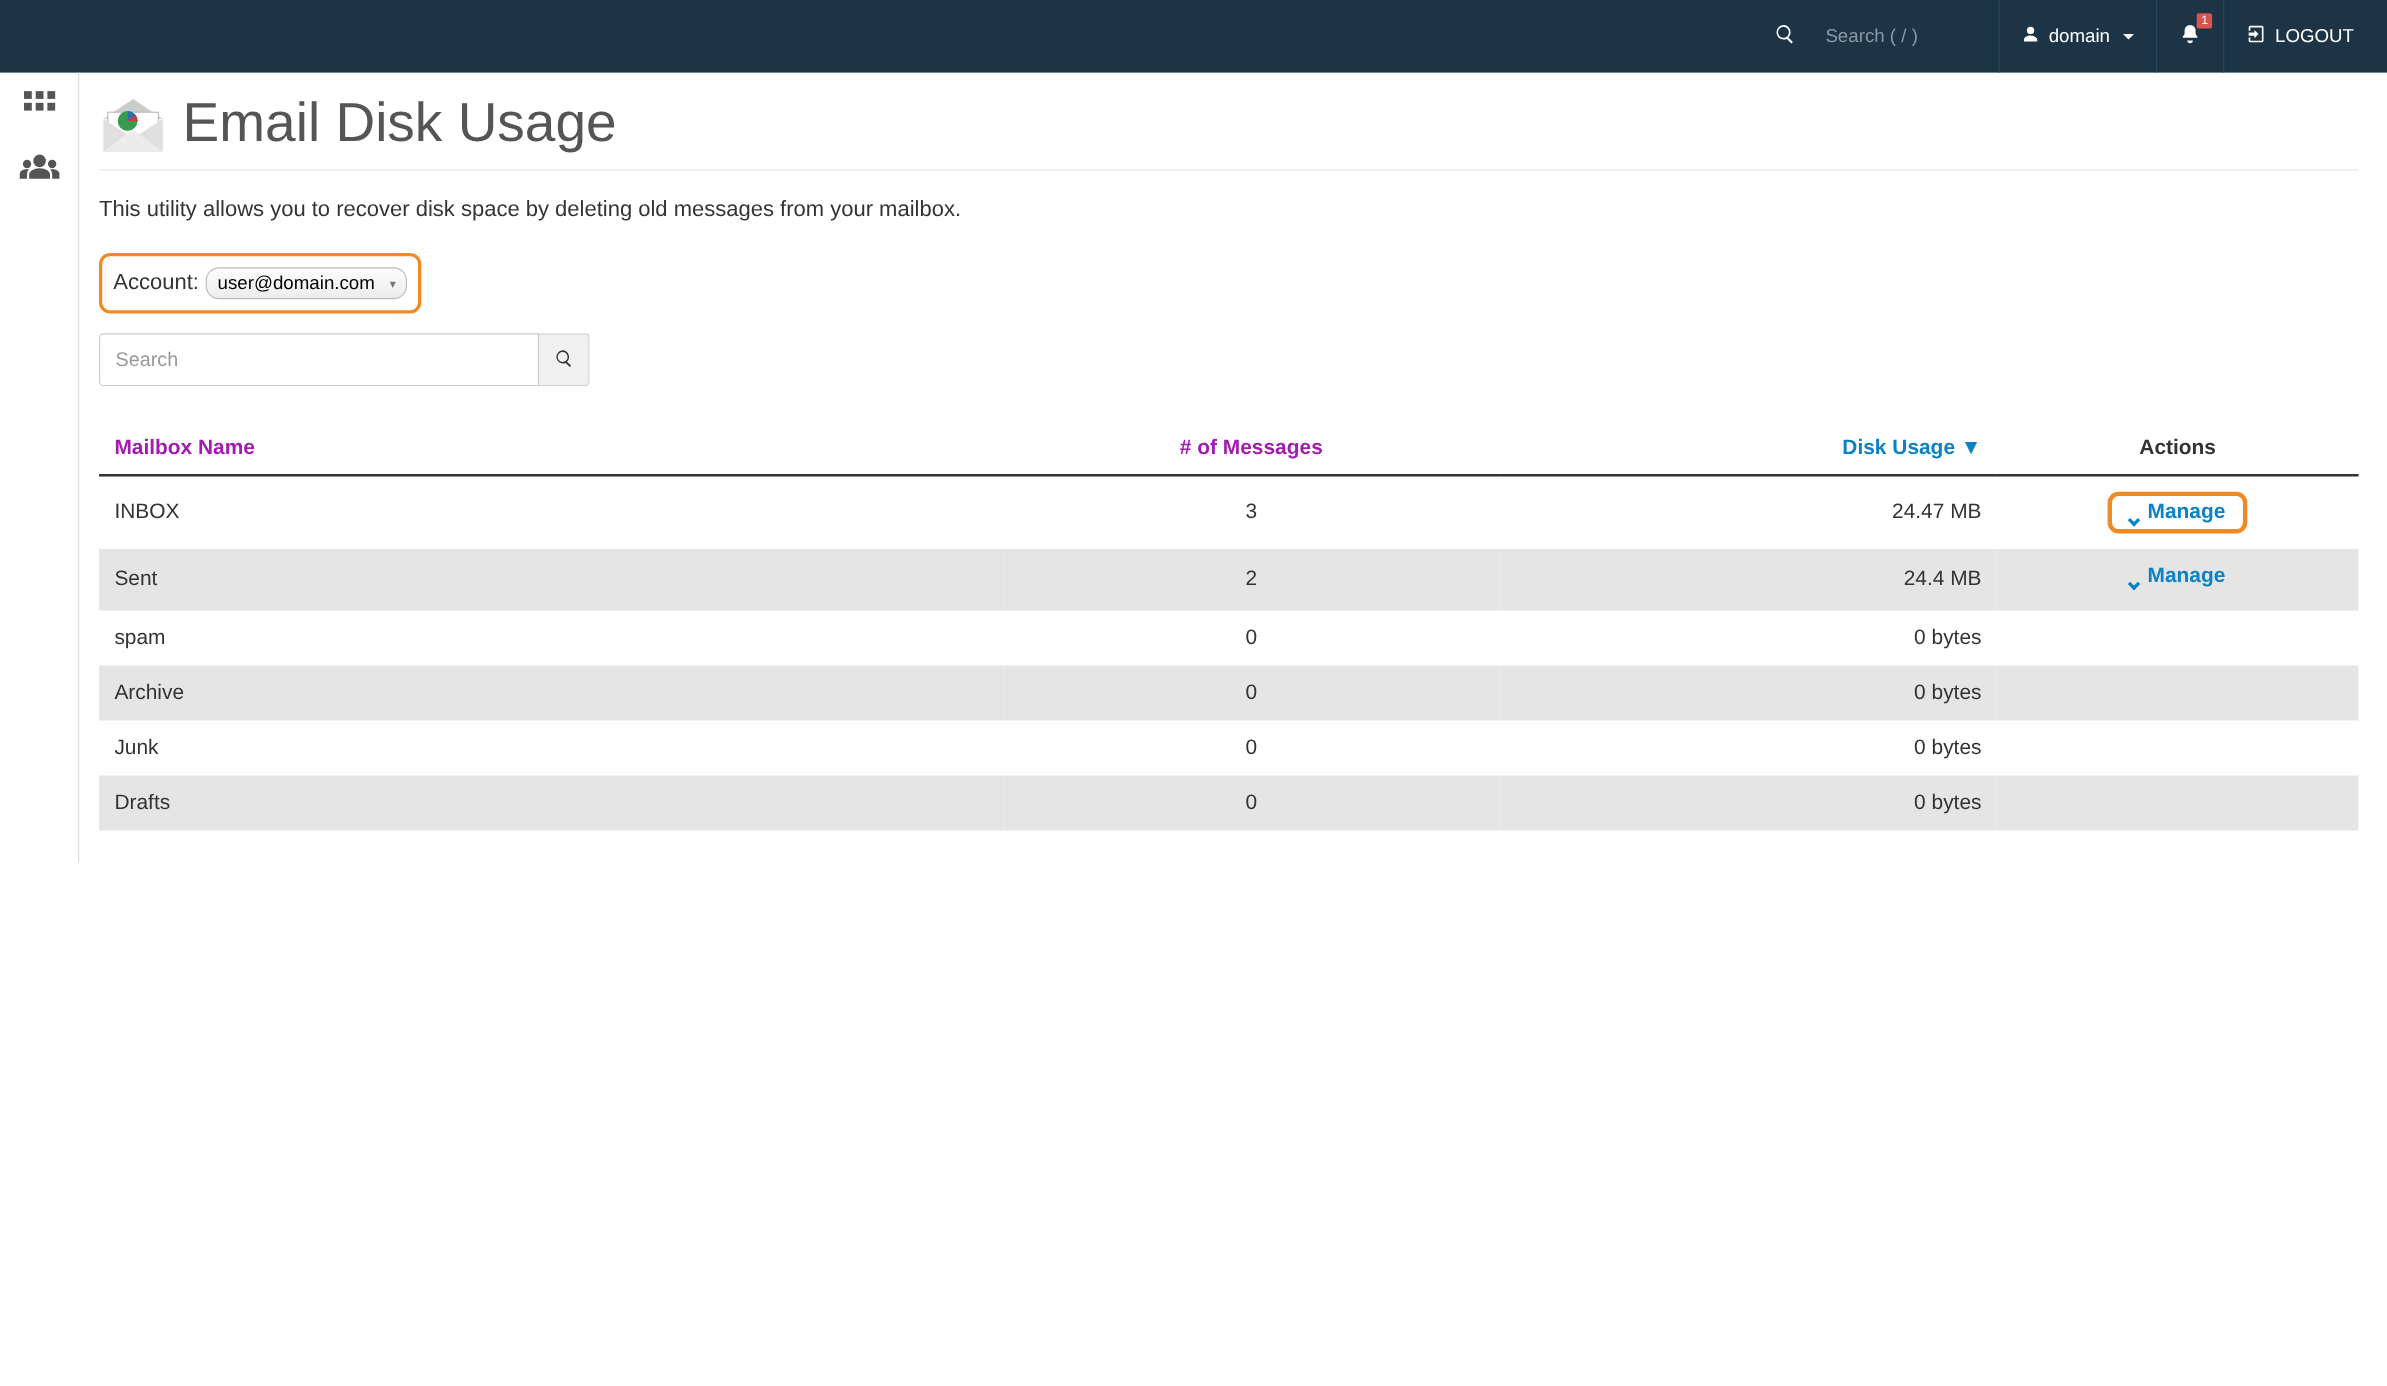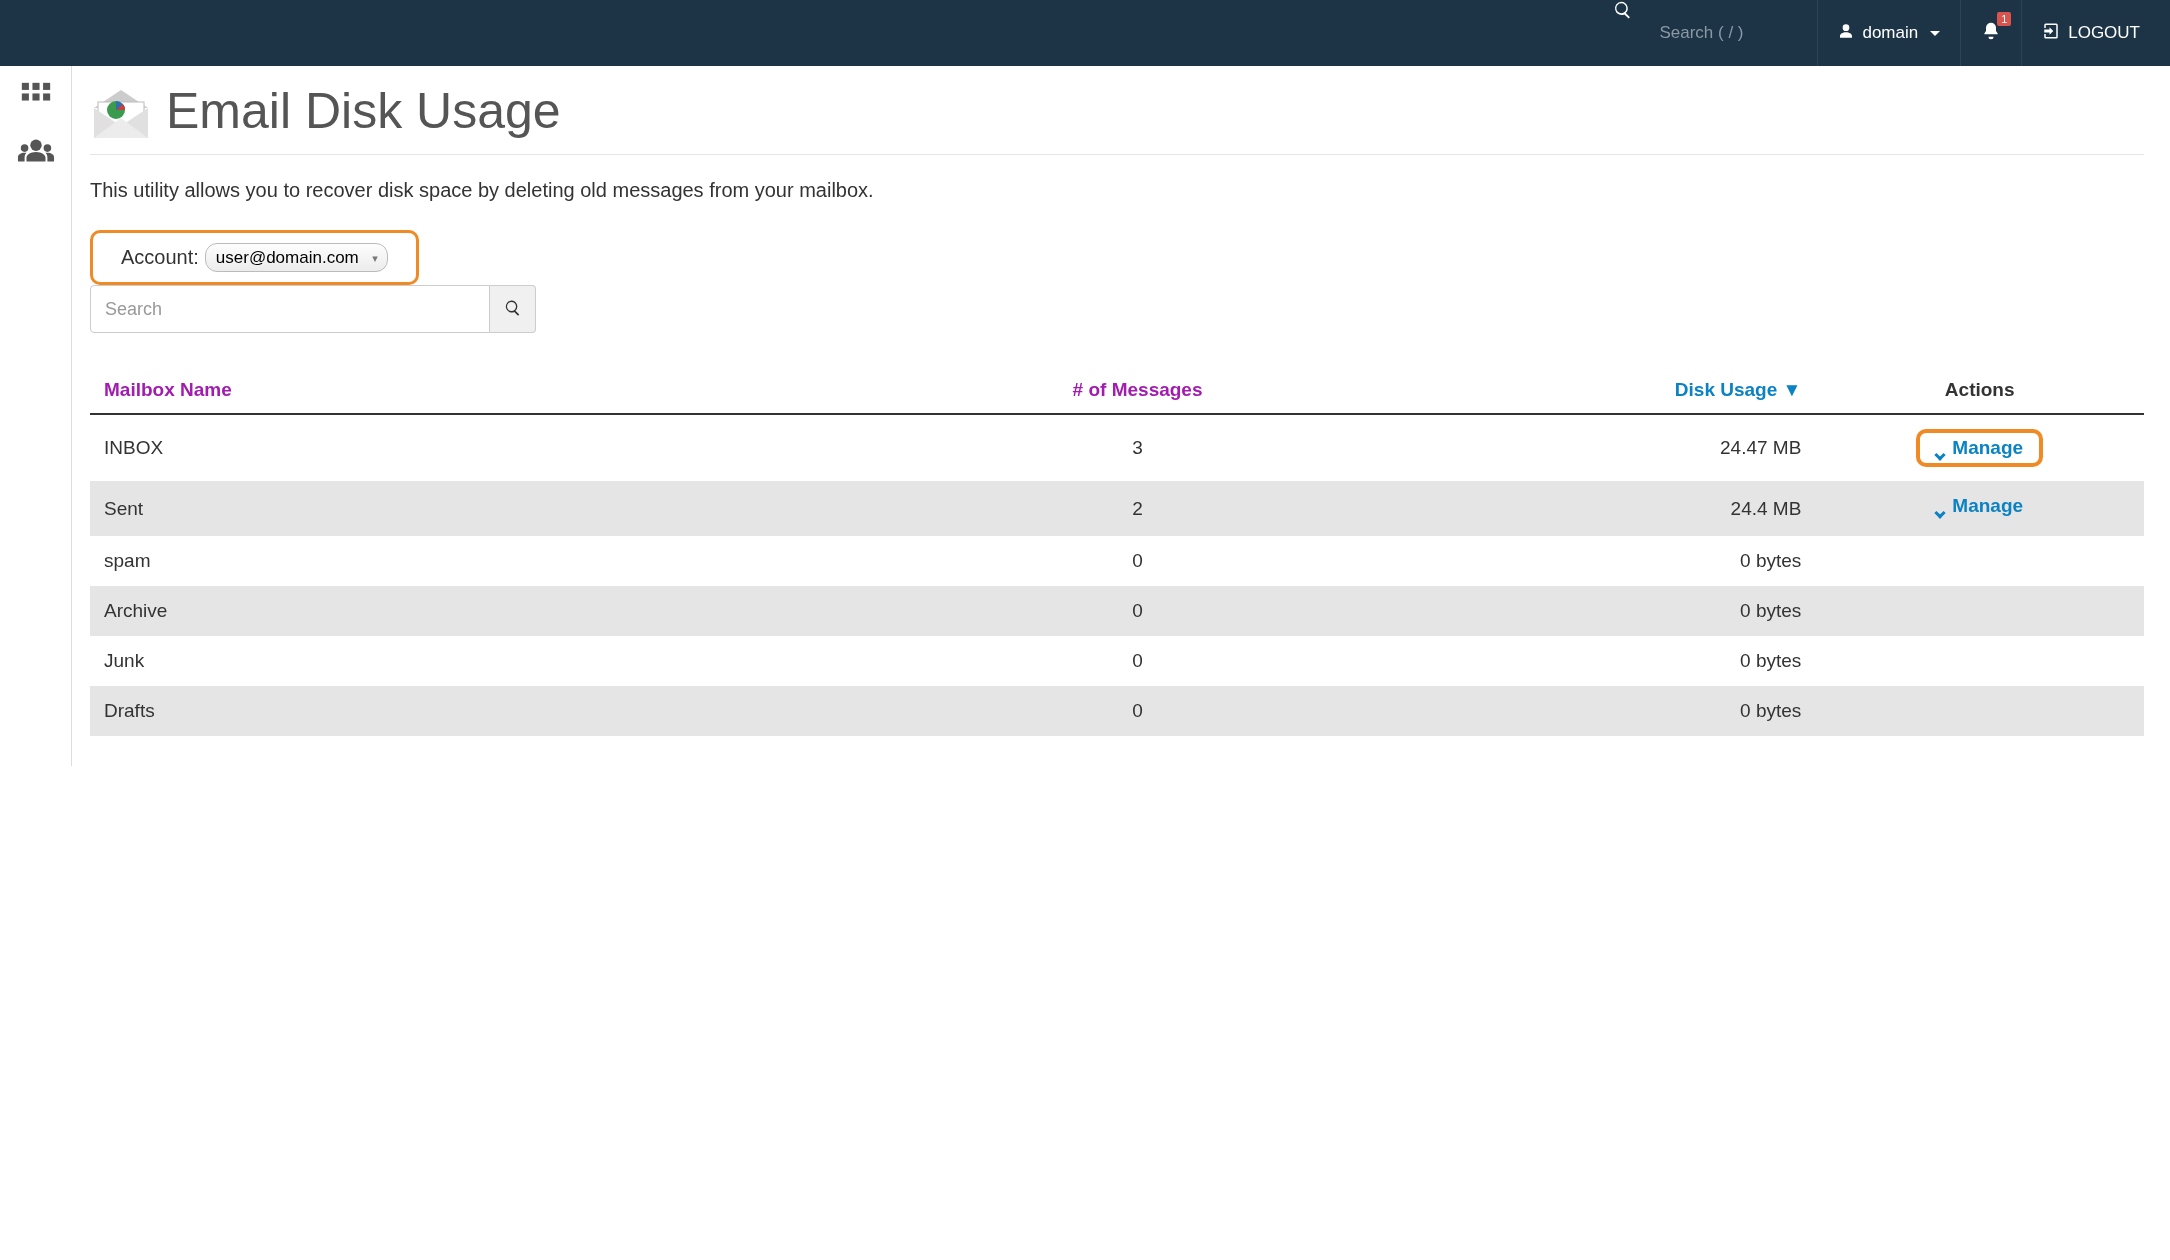--- a/index.html
+++ b/index.html
@@ -13,20 +13,21 @@
   background: #1d3446;
   height: 66px;
   display: flex;
   align-items: center;
   justify-content: flex-end;
   padding: 0 10px 0 0;
   gap: 0;
 }
 .search-wrap {
   display: flex;
+  align-items: center;
   gap: 26px;
   padding: 0 18px;
   height: 100%;
 }
 .search-wrap input {
   background: transparent;
   border: none;
   color: #8a99a5;
   font-size: 17px;
   width: 140px;
@@ -105,21 +106,22 @@
   font-size: 20px;
   color: #333;
   margin-bottom: 28px;
 }
 .account-row {
   display: inline-flex;
   align-items: center;
   gap: 6px;
   border: 3px solid #f08a24;
   border-radius: 10px;
-  padding: 10px 28px;
+  padding: 10px 10px;
+  margin-bottom: 18px;
 }
 .account-label { font-size: 20px; }
 .account-select {
   border: 1px solid #bbb;
   border-radius: 12px;
   padding: 4px 28px 4px 10px;
   font-size: 17px;
   background: linear-gradient(#fdfdfd, #ececec);
   appearance: none;
   position: relative;

